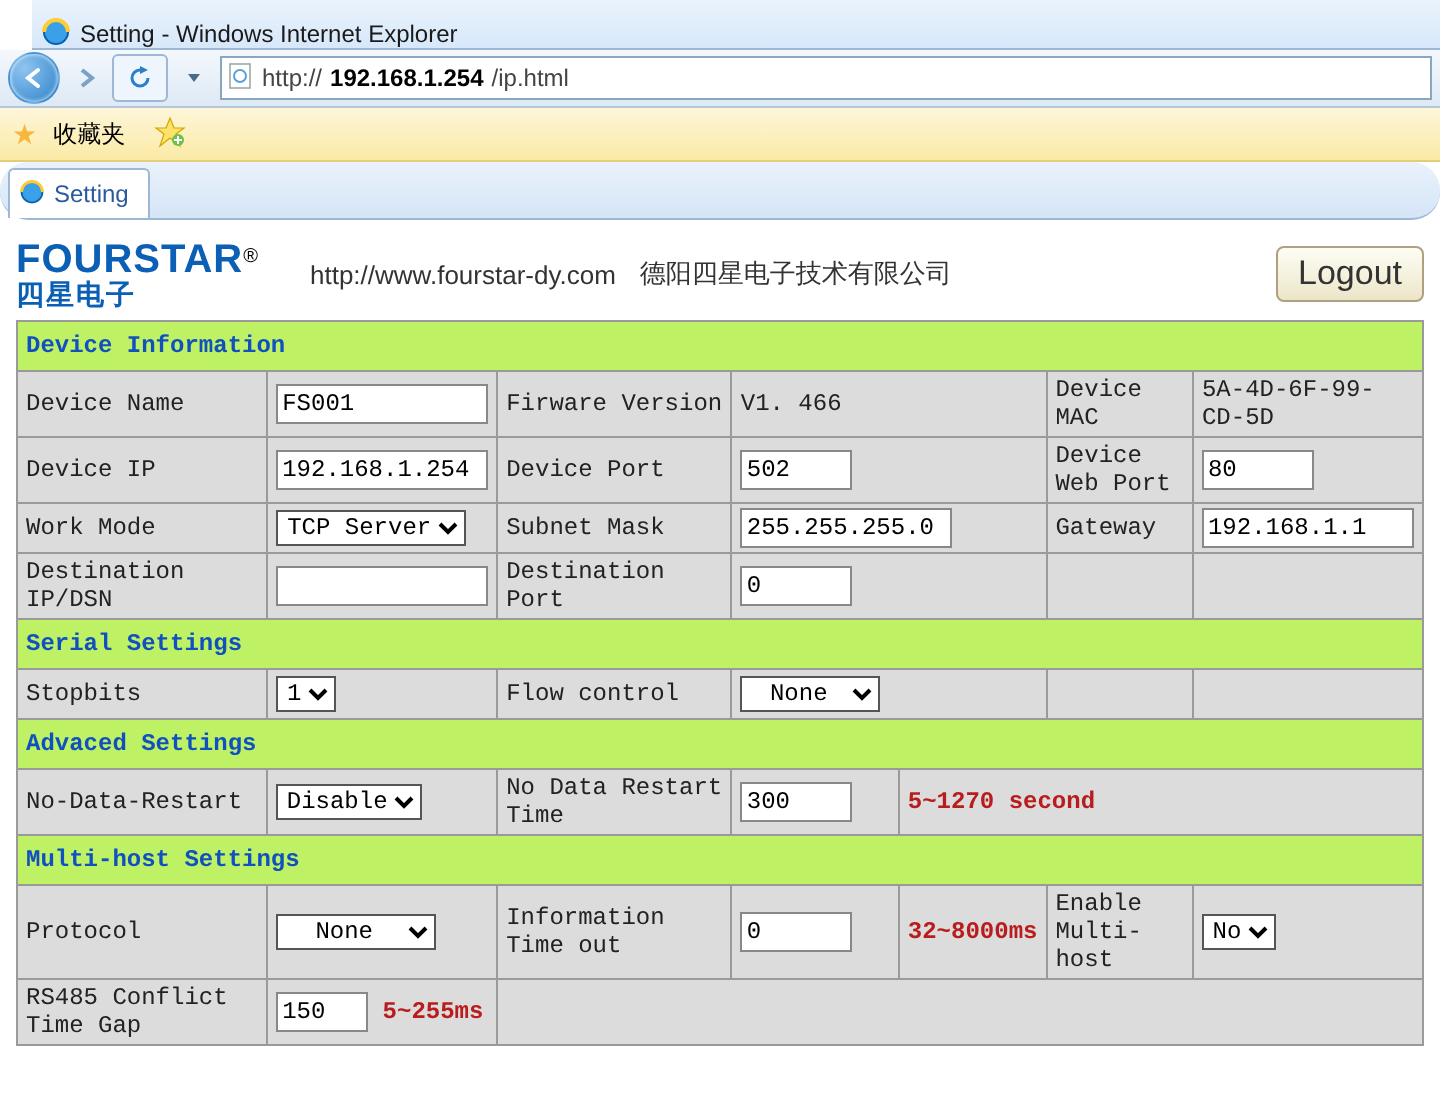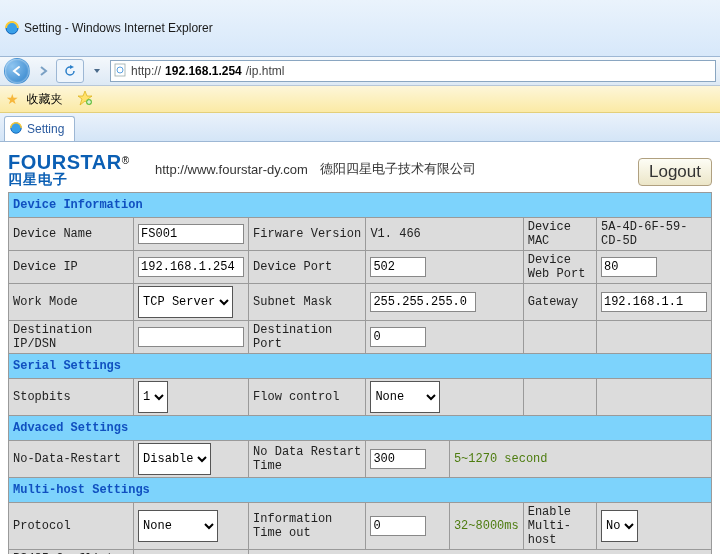--- a/index.html
+++ b/index.html
@@ -1,51 +1,51 @@
 <!DOCTYPE html>
 <html><head>
 <meta charset="utf-8">
 <style>
   html,body{margin:0;padding:0;font-family:Arial,"Microsoft YaHei",sans-serif;font-size:12px;background:#fff;}
   .window{width:720px;background:#fff;}
   
-  .titlebar{height:24px;background:linear-gradient(to bottom,#eaf3fc 0%,#d7e8fa 100%);border-bottom:1px solid #9db7d4;display:flex;align-items:center;padding:16px 4px;gap:4px;font-size:12px;color:#1a1a1a;}
+  .titlebar{height:24px;background:linear-gradient(to bottom,#eaf3fc 0%,#d7e8fa 100%);border-bottom:1px solid #9db7d4;display:flex;align-items:flex-end;padding:0 4px;gap:4px;font-size:12px;color:#1a1a1a;margin-left:16px;}
   .titlebar .ie-icon{width:16px;height:16px;}
   
   .navbar{height:28px;background:linear-gradient(to bottom,#f4f8fc 0%,#dde9f5 100%);border-bottom:1px solid #b7c7d8;display:flex;align-items:center;padding:0 4px;gap:4px;}
   .navbtn{width:26px;height:22px;border:1px solid transparent;border-radius:3px;display:flex;align-items:center;justify-content:center;}
   .navbtn.round{width:24px;height:24px;border-radius:50%;background:radial-gradient(circle at 30% 30%,#8fc5f0,#2b7fc9);box-shadow:inset 0 0 2px #fff;}
   .navbtn.small{width:16px;height:22px;}
   .urlbox{flex:1;height:20px;border:1px solid #8aa6c1;background:#fff;display:flex;align-items:center;padding:0 2px;gap:4px;font-size:12px;color:#666;}
   .urlbox .url-text{color:#444;}
   
   .favbar{height:26px;background:linear-gradient(to bottom,#fdf6d9 0%,#fbeaa5 100%);border-bottom:1px solid #e3cf7a;display:flex;align-items:center;padding:0 6px;gap:8px;font-size:12px;}
   .favbar .star{color:#f6b73c;font-size:14px;}
   
-  .tabbar{height:28px;background:linear-gradient(to bottom,#eaf2fb 0%,#d4e5f7 100%);border-bottom:1px solid #9db7d4;display:flex;align-items:flex-end;padding:0 4px;}
+  .tabbar{height:28px;background:linear-gradient(to bottom,#eaf2fb 0%,#d4e5f7 100%);border-bottom:1px solid #9db7d4;display:flex;align-items:flex-end;padding:0 4px;border-radius:14px;}
   .tab{height:24px;background:#fff;border:1px solid #9db7d4;border-bottom:none;border-radius:3px 3px 0 0;display:flex;align-items:center;padding:0 10px 0 4px;gap:4px;font-size:12px;color:#2a5a9e;}
   
   .page{padding:10px 8px 0 8px;position:relative;}
-  .header-row{display:flex;align-items:flex-end;justify-content:space-between;margin-bottom:6px;}
+  .header-row{display:flex;align-items:center;justify-content:space-between;margin-bottom:6px;}
   .brand-block{display:flex;align-items:center;gap:12px;}
   .brand{line-height:1;}
   .brand .en{font-family:Arial;font-weight:bold;font-size:20px;color:#0b5fb4;letter-spacing:0.5px;}
   .brand .cn{font-size:14px;font-weight:bold;color:#0b5fb4;letter-spacing:1px;}
   .company{font-size:13px;color:#333;}
   .logout-btn{padding:3px 10px;border:1px solid #b0a080;border-radius:4px;background:linear-gradient(to bottom,#fdfdf5,#ece6c8);font-size:17px;color:#333;cursor:pointer;}
   
   table.cfg{width:100%;border-collapse:collapse;font-family:"Courier New",monospace;font-size:12px;color:#222;}
   table.cfg td{border:1px solid #9a9a9a;background:#dcdcdc;padding:2px 4px;height:20px;vertical-align:middle;}
-  table.cfg tr.section td{background:#7dd3fc;color:#1050c0;font-weight:bold;}
+  table.cfg tr.section td{background:#bef264;color:#1050c0;font-weight:bold;}
   table.cfg input[type=text]{border:1px solid #888;background:#fff;font-family:"Courier New",monospace;font-size:12px;padding:2px 2px;height:14px;}
-  table.cfg select{border:1px solid #555;background:#fff;font-family:"Courier New",monospace;font-size:12px;height:32px;}
+  table.cfg select{border:1px solid #555;background:#fff;font-family:"Courier New",monospace;font-size:12px;height:18px;text-align:center;}
   .w-name{width:100px;}
   .w-ip{width:100px;}
   .w-port{width:50px;}
-  .note{color:#4d7c0f;}
+  .note{color:#b91c1c;font-weight:bold;}
 </style>
 </head>
 <body>
 
 <div class="window">
 
   <div class="titlebar">
     <span class="ie-icon">
       <svg viewBox="0 0 16 16" width="16" height="16">
           <circle cx="8" cy="8" r="6" fill="#3aa0e8" stroke="#0b5fb4" stroke-width="1"></circle>
@@ -141,21 +141,21 @@
       <tbody>
           <tr class="section">
             <td colspan="7">Device Information</td>
           </tr>
       <tr>
         <td>Device Name</td>
         <td><input type="text" class="w-name" value="FS001" style=""></td>
         <td>Firware Version</td>
         <td colspan="2">V1. 466</td>
         <td>Device MAC</td>
-        <td>5A-4D-6F-59-CD-5D</td>
+        <td>5A-4D-6F-99-CD-5D</td>
       </tr>
 
       <tr>
         <td>Device IP</td>
         <td><input type="text" class="w-ip" value="192.168.1.254" style=""></td>
         <td>Device Port</td>
         <td colspan="2"><input type="text" class="w-port" value="502" style=""></td>
         <td>Device Web Port</td>
         <td><input type="text" class="w-port" value="80" style=""></td>
       </tr>

